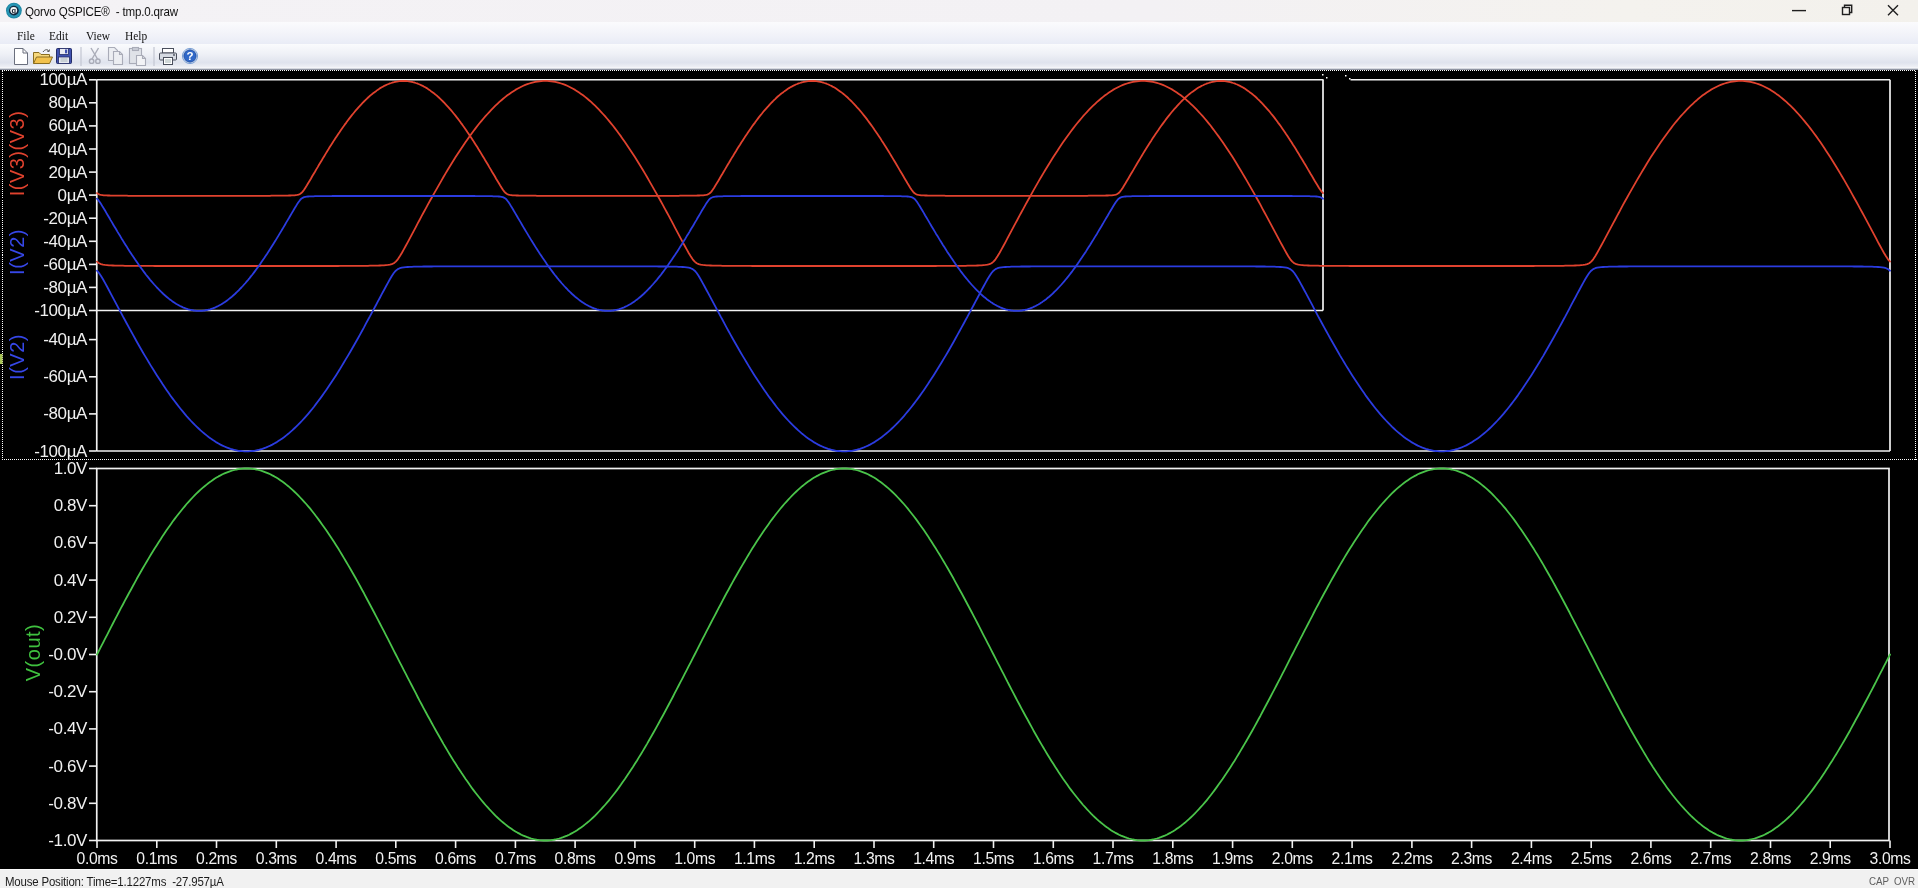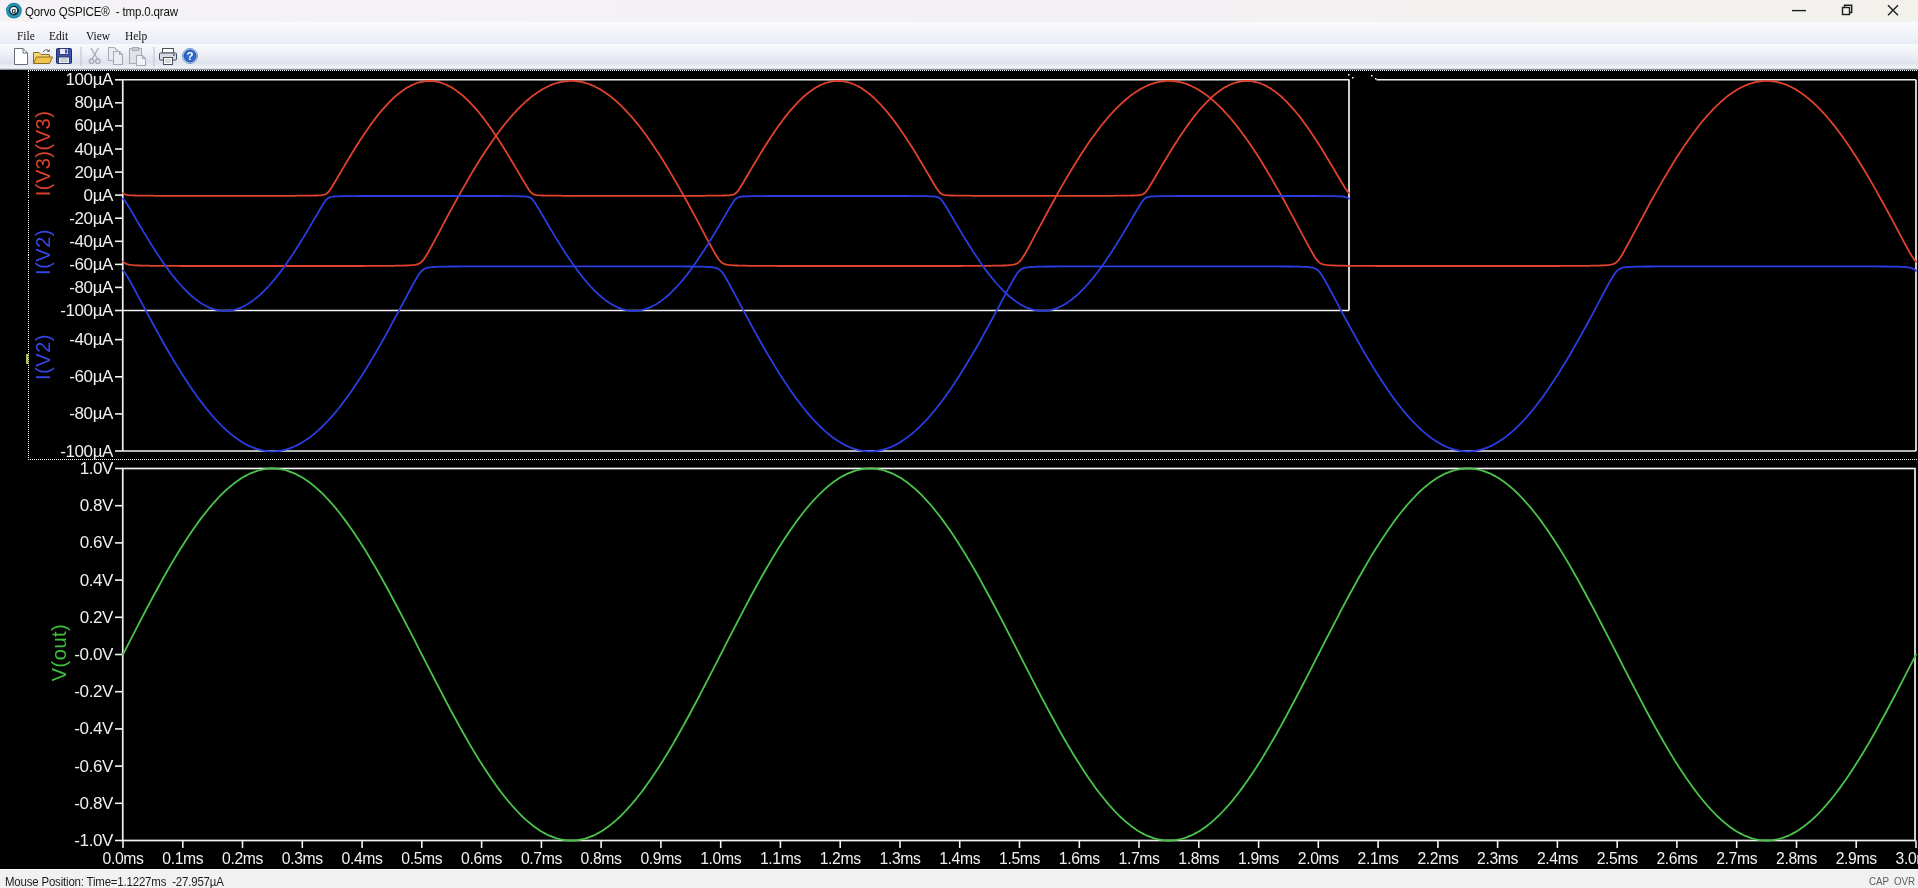--- a/index.html
+++ b/index.html
@@ -9,21 +9,21 @@
   .titlebar .logo { position:absolute; left:3px; top:0px; }
   .titlebar .txt { position:absolute; left:25px; top:4px; font-size:13px; color:#111;
       letter-spacing:-0.2px; transform:scaleX(0.89); transform-origin:0 0; }
   .titlebar .btns { position:absolute; right:0px; top:0; }
   .menubar { position:absolute; left:0; top:22px; width:1918px; height:22px;
       background:linear-gradient(180deg,#fbfbfd 0%,#f2f3f9 55%,#e9ecf6 100%);font-family:Liberation Serif, serif; }
   .menubar span { position:absolute; top:6px; font-size:13px; color:#111;
       transform:scaleX(0.88); transform-origin:0 0; }
   .toolbar { position:absolute; left:0; top:44px; width:1918px; height:26px;
       background:linear-gradient(180deg,#fafbfd 0%,#eef0f6 40%,#dfe3ed 72%,#eef0f5 88%,#f8f9fb 92%,#aab0be 97%,#5f6470 100%); }
-  .plot { position:absolute; left:0; top:70px; width:1680px; height:799px; background:#7dd3fc;margin-left:26px; }
+  .plot { position:absolute; left:0; top:70px; width:1680px; height:799px; background:#7dd3fc; }
   .status { position:absolute; left:0; top:869px; width:1918px; height:19px; background:#f1f1f1;
       border-top:1px solid #fbfbfb;padding-left:10px; }
   .status .pos { position:absolute; left:5px; top:4px; font-size:13px; color:#1c1c1c;
       letter-spacing:-0.2px; transform:scaleX(0.88); transform-origin:0 0; }
   .status .cap { position:absolute; left:1869px; top:5px; font-size:11.5px; color:#5e5e5e;
       transform:scaleX(0.85); transform-origin:0 0; }
   .status .ovr { position:absolute; left:1894px; top:5px; font-size:11.5px; color:#5e5e5e;
       transform:scaleX(0.85); transform-origin:0 0; }
   svg text { font-family:"Liberation Sans", sans-serif; }
 </style></head>

